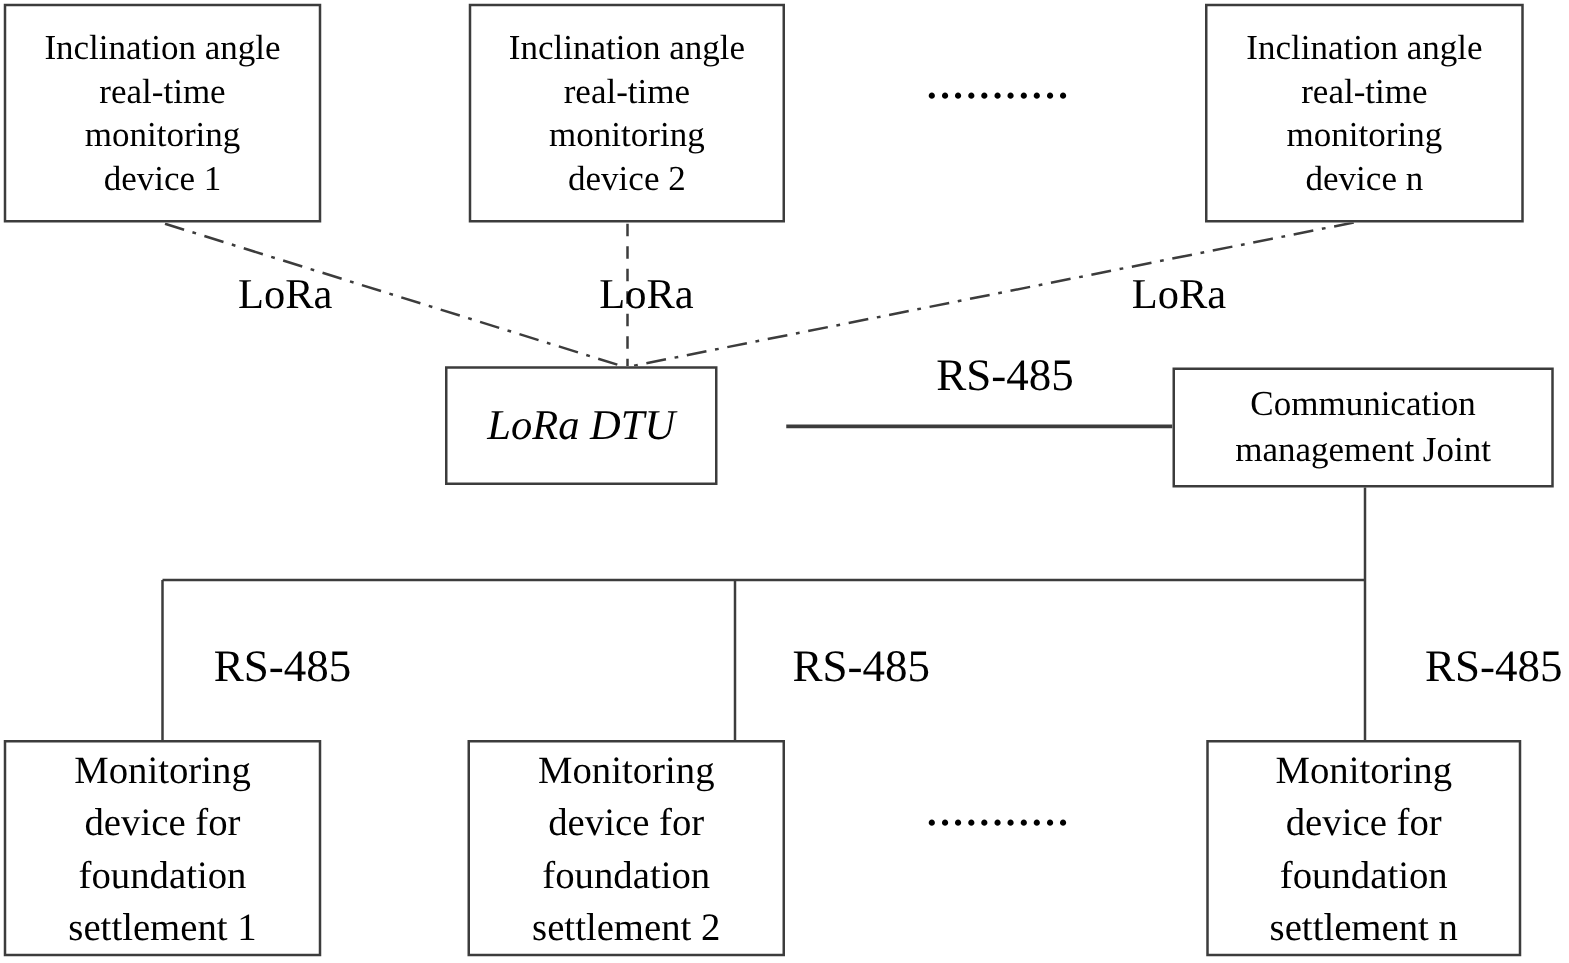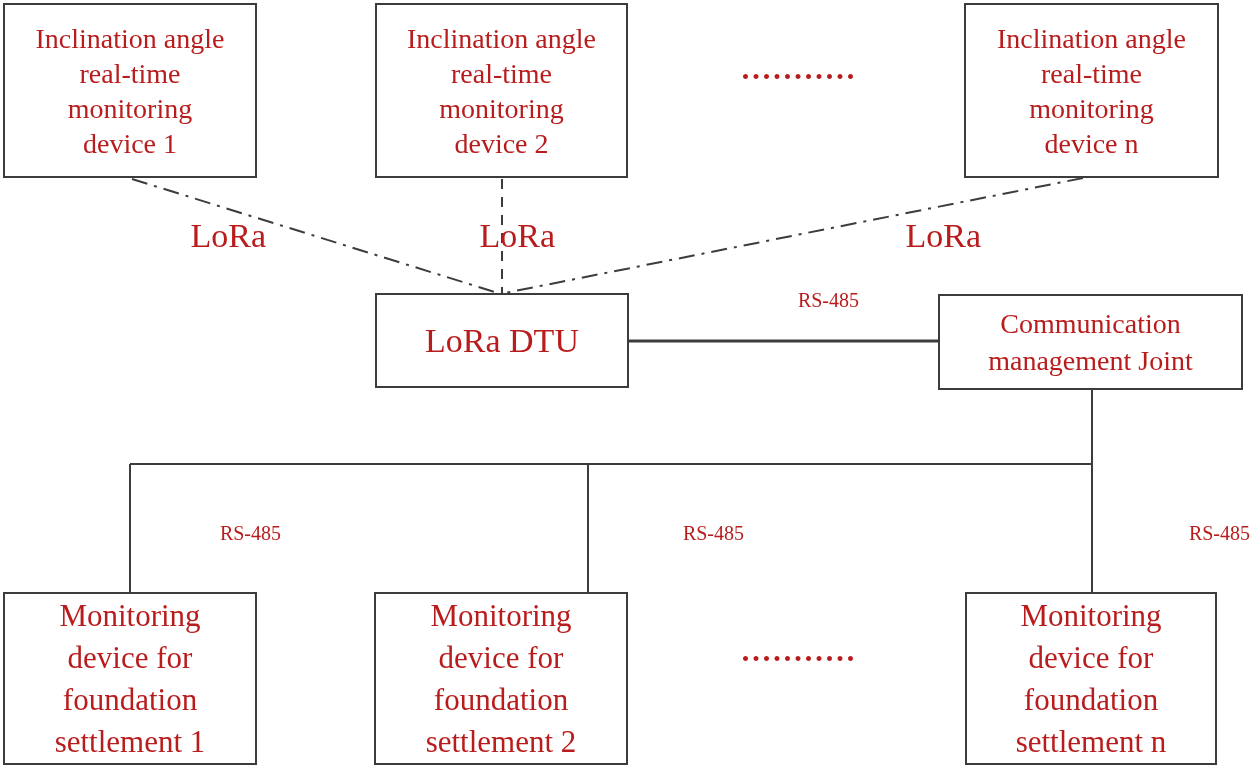--- a/index.html
+++ b/index.html
@@ -6,21 +6,21 @@
     margin: 0;
     padding: 0;
     background: #ffffff;
   }
   #stage {
     position: relative;
     width: 1255px;
     height: 770px;
     background: #ffffff;
     font-family: "Liberation Serif", "DejaVu Serif", serif;
-    color: #b91c1c;
+    color: #000000;
     overflow: hidden;
   }
   #wires {
     position: absolute;
     left: 0; top: 0;
     width: 1255px;
     height: 770px;
     z-index: 0;
   }
   .node {
@@ -44,23 +44,24 @@
   .node-bottom {
     top: 592px;
     height: 173px;
     font-size: 31px;
     line-height: 42px;
   }
   #node-inclination-1 { left: 3px;   width: 254px; }
   #node-inclination-2 { left: 375px; width: 253px; }
   #node-inclination-n { left: 964px; width: 255px; }
   #node-lora-dtu {
-    left: 375px; top: 293px;
-    width: 254px; height: 95px;
+    left: 356px; top: 293px;
+    width: 218px; height: 95px;
     font-size: 34px;
+    font-style: italic;
   }
   #node-comm-joint {
     left: 938px; top: 294px;
     width: 305px; height: 96px;
     font-size: 28px;
     line-height: 37px;
   }
   #node-settlement-1 { left: 3px;   width: 254px; }
   #node-settlement-2 { left: 374px; width: 254px; }
   #node-settlement-n { left: 965px; width: 252px; }
@@ -74,21 +75,21 @@
     width: 100px;
     font-size: 34px;
     line-height: 34px;
     top: 219px;
   }
   #lora-label-1 { left: 166px; }
   #lora-label-2 { left: 455px; }
   #lora-label-3 { left: 881px; }
   .rs485-label {
     width: 124px;
-    font-size: 20px;
+    font-size: 36px;
     line-height: 32px;
   }
   #rs485-label-top   { left: 735px;  top: 284px; }
   #rs485-label-left  { left: 157px;  top: 517px; }
   #rs485-label-mid   { left: 620px;  top: 517px; }
   #rs485-label-right { left: 1126px; top: 517px; }
   .ellipsis {
     position: absolute;
     width: 120px;
     font-size: 42px;

